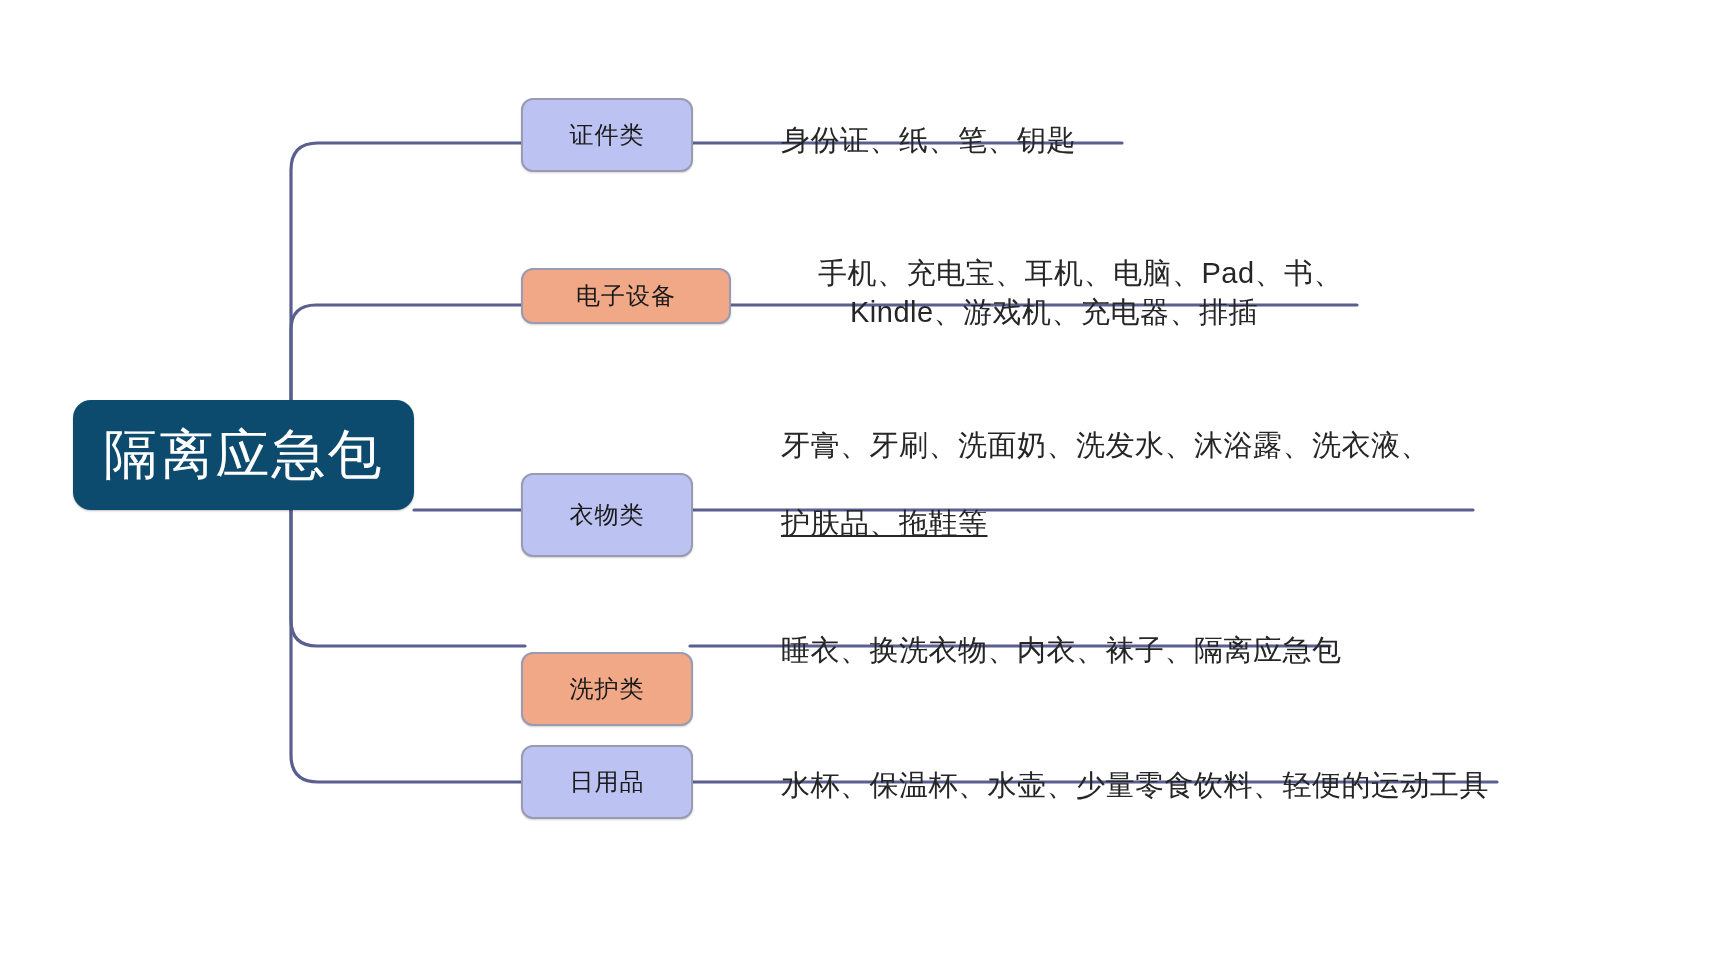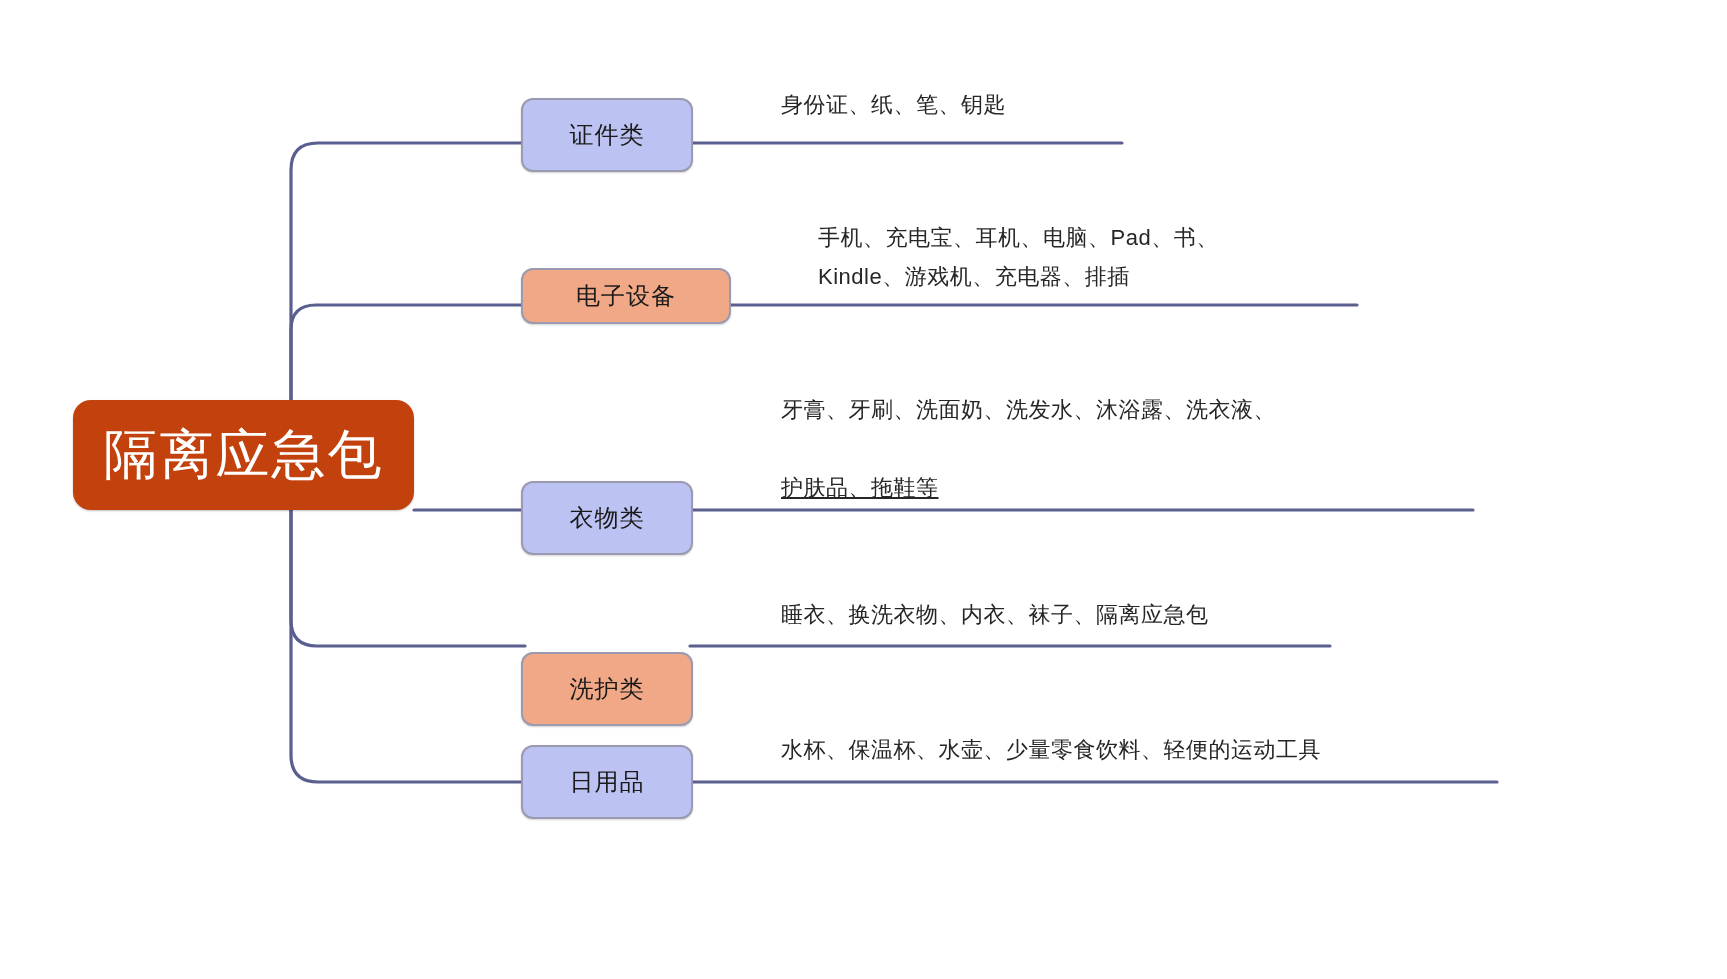--- a/index.html
+++ b/index.html
@@ -37,21 +37,21 @@
     box-sizing: border-box;
     display: flex;
     align-items: center;
     justify-content: center;
     text-align: center;
     white-space: nowrap;
   }
 
   .node-root {
     border-radius: 18px;
-    background: #c2410c;
+    background: #0c4a6e;
     color: #ffffff;
     font-size: 54px;
     font-weight: 400;
     letter-spacing: 2px;
     box-shadow: 0 1px 2px rgba(0,0,0,0.25);
   }
 
   .node-branch {
     border-radius: 12px;
     border: 2px solid #9a9ab0;
@@ -61,24 +61,25 @@
     letter-spacing: 1px;
     box-shadow: 0 1px 2px rgba(0,0,0,0.18);
   }
 
   .fill-purple { background: #bcc3f2; }
   .fill-orange { background: #f0a887; }
 
   .leaf-text {
     position: absolute;
     color: #262626;
-    font-size: 22px;
+    font-size: 29px;
     line-height: 39px;
     white-space: pre;
     letter-spacing: 0.5px;
+    margin-top: 36px;
   }
 </style>
 </head>
 <body>
 
 <div id="canvas">
 
   <svg id="svg-connectors" viewBox="0 0 1727 979" xmlns="http://www.w3.org/2000/svg">
     <g fill="none" stroke="#5a5f8f" stroke-width="3.2" stroke-linecap="round" stroke-linejoin="round">
 
@@ -102,23 +103,23 @@
 
   <div class="node node-branch fill-purple" style="left:521px; top:98px; width:172px; height:74px;">
     <span>证件类</span>
   </div>
   <div class="leaf-text" style="left:781px; top:85px;">身份证、纸、笔、钥匙</div>
 
   <div class="node node-branch fill-orange" style="left:521px; top:268px; width:210px; height:56px;">
     <span>电子设备</span>
   </div>
   <div class="leaf-text" style="left:818px; top:218px;">手机、充电宝、耳机、电脑、Pad、书、</div>
-  <div class="leaf-text" style="left:818px; top:257px;">Kindle、游戏机、充电器、排插</div>
+  <div class="leaf-text" style="left:850px; top:257px;">Kindle、游戏机、充电器、排插</div>
 
-  <div class="node node-branch fill-purple" style="left:521px; top:473px; width:172px; height:74px;margin-top:8px;">
+  <div class="node node-branch fill-purple" style="left:521px; top:473px; width:172px; height:84px;">
     <span>衣物类</span>
   </div>
   <div class="leaf-text" style="left:781px; top:390px;">牙膏、牙刷、洗面奶、洗发水、沐浴露、洗衣液、</div>
   <div class="leaf-text" style="left:781px; top:468px;text-decoration:underline;">护肤品、拖鞋等</div>
 
   <div class="node node-branch fill-orange" style="left:521px; top:609px; width:172px; height:74px;margin-top:43px;">
     <span>洗护类</span>
   </div>
   <div class="leaf-text" style="left:781px; top:595px;">睡衣、换洗衣物、内衣、袜子、隔离应急包</div>
 

